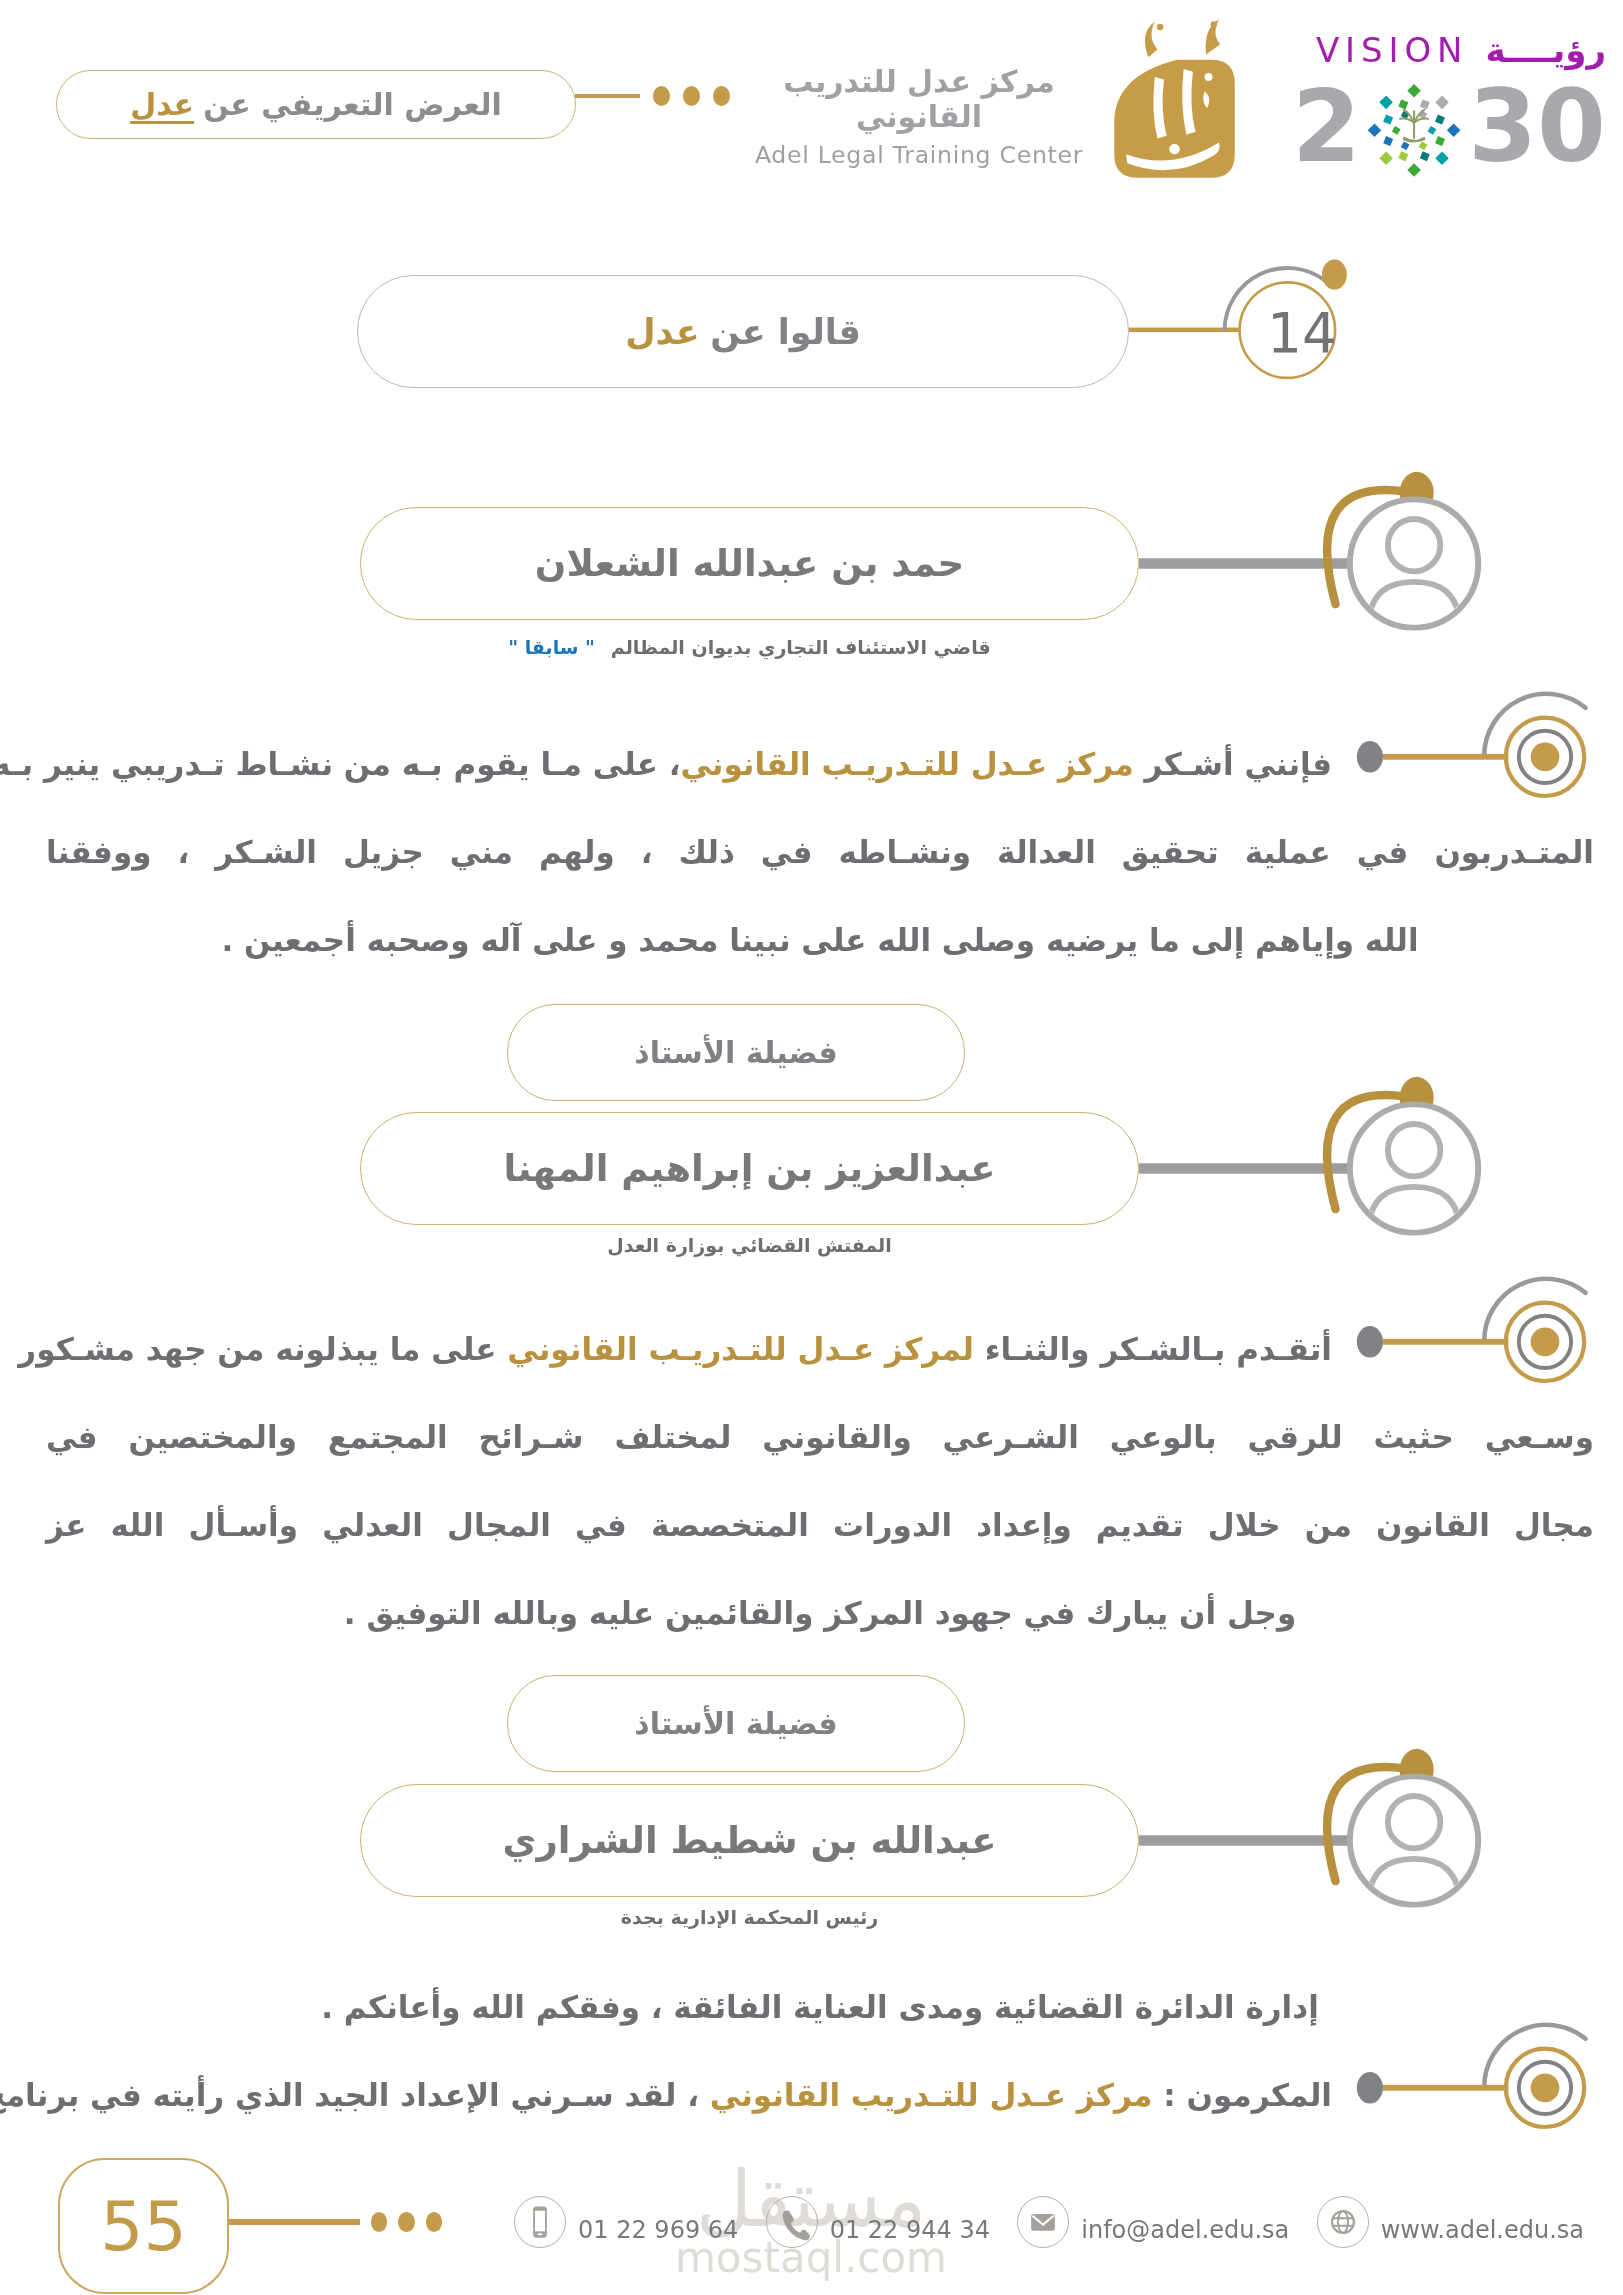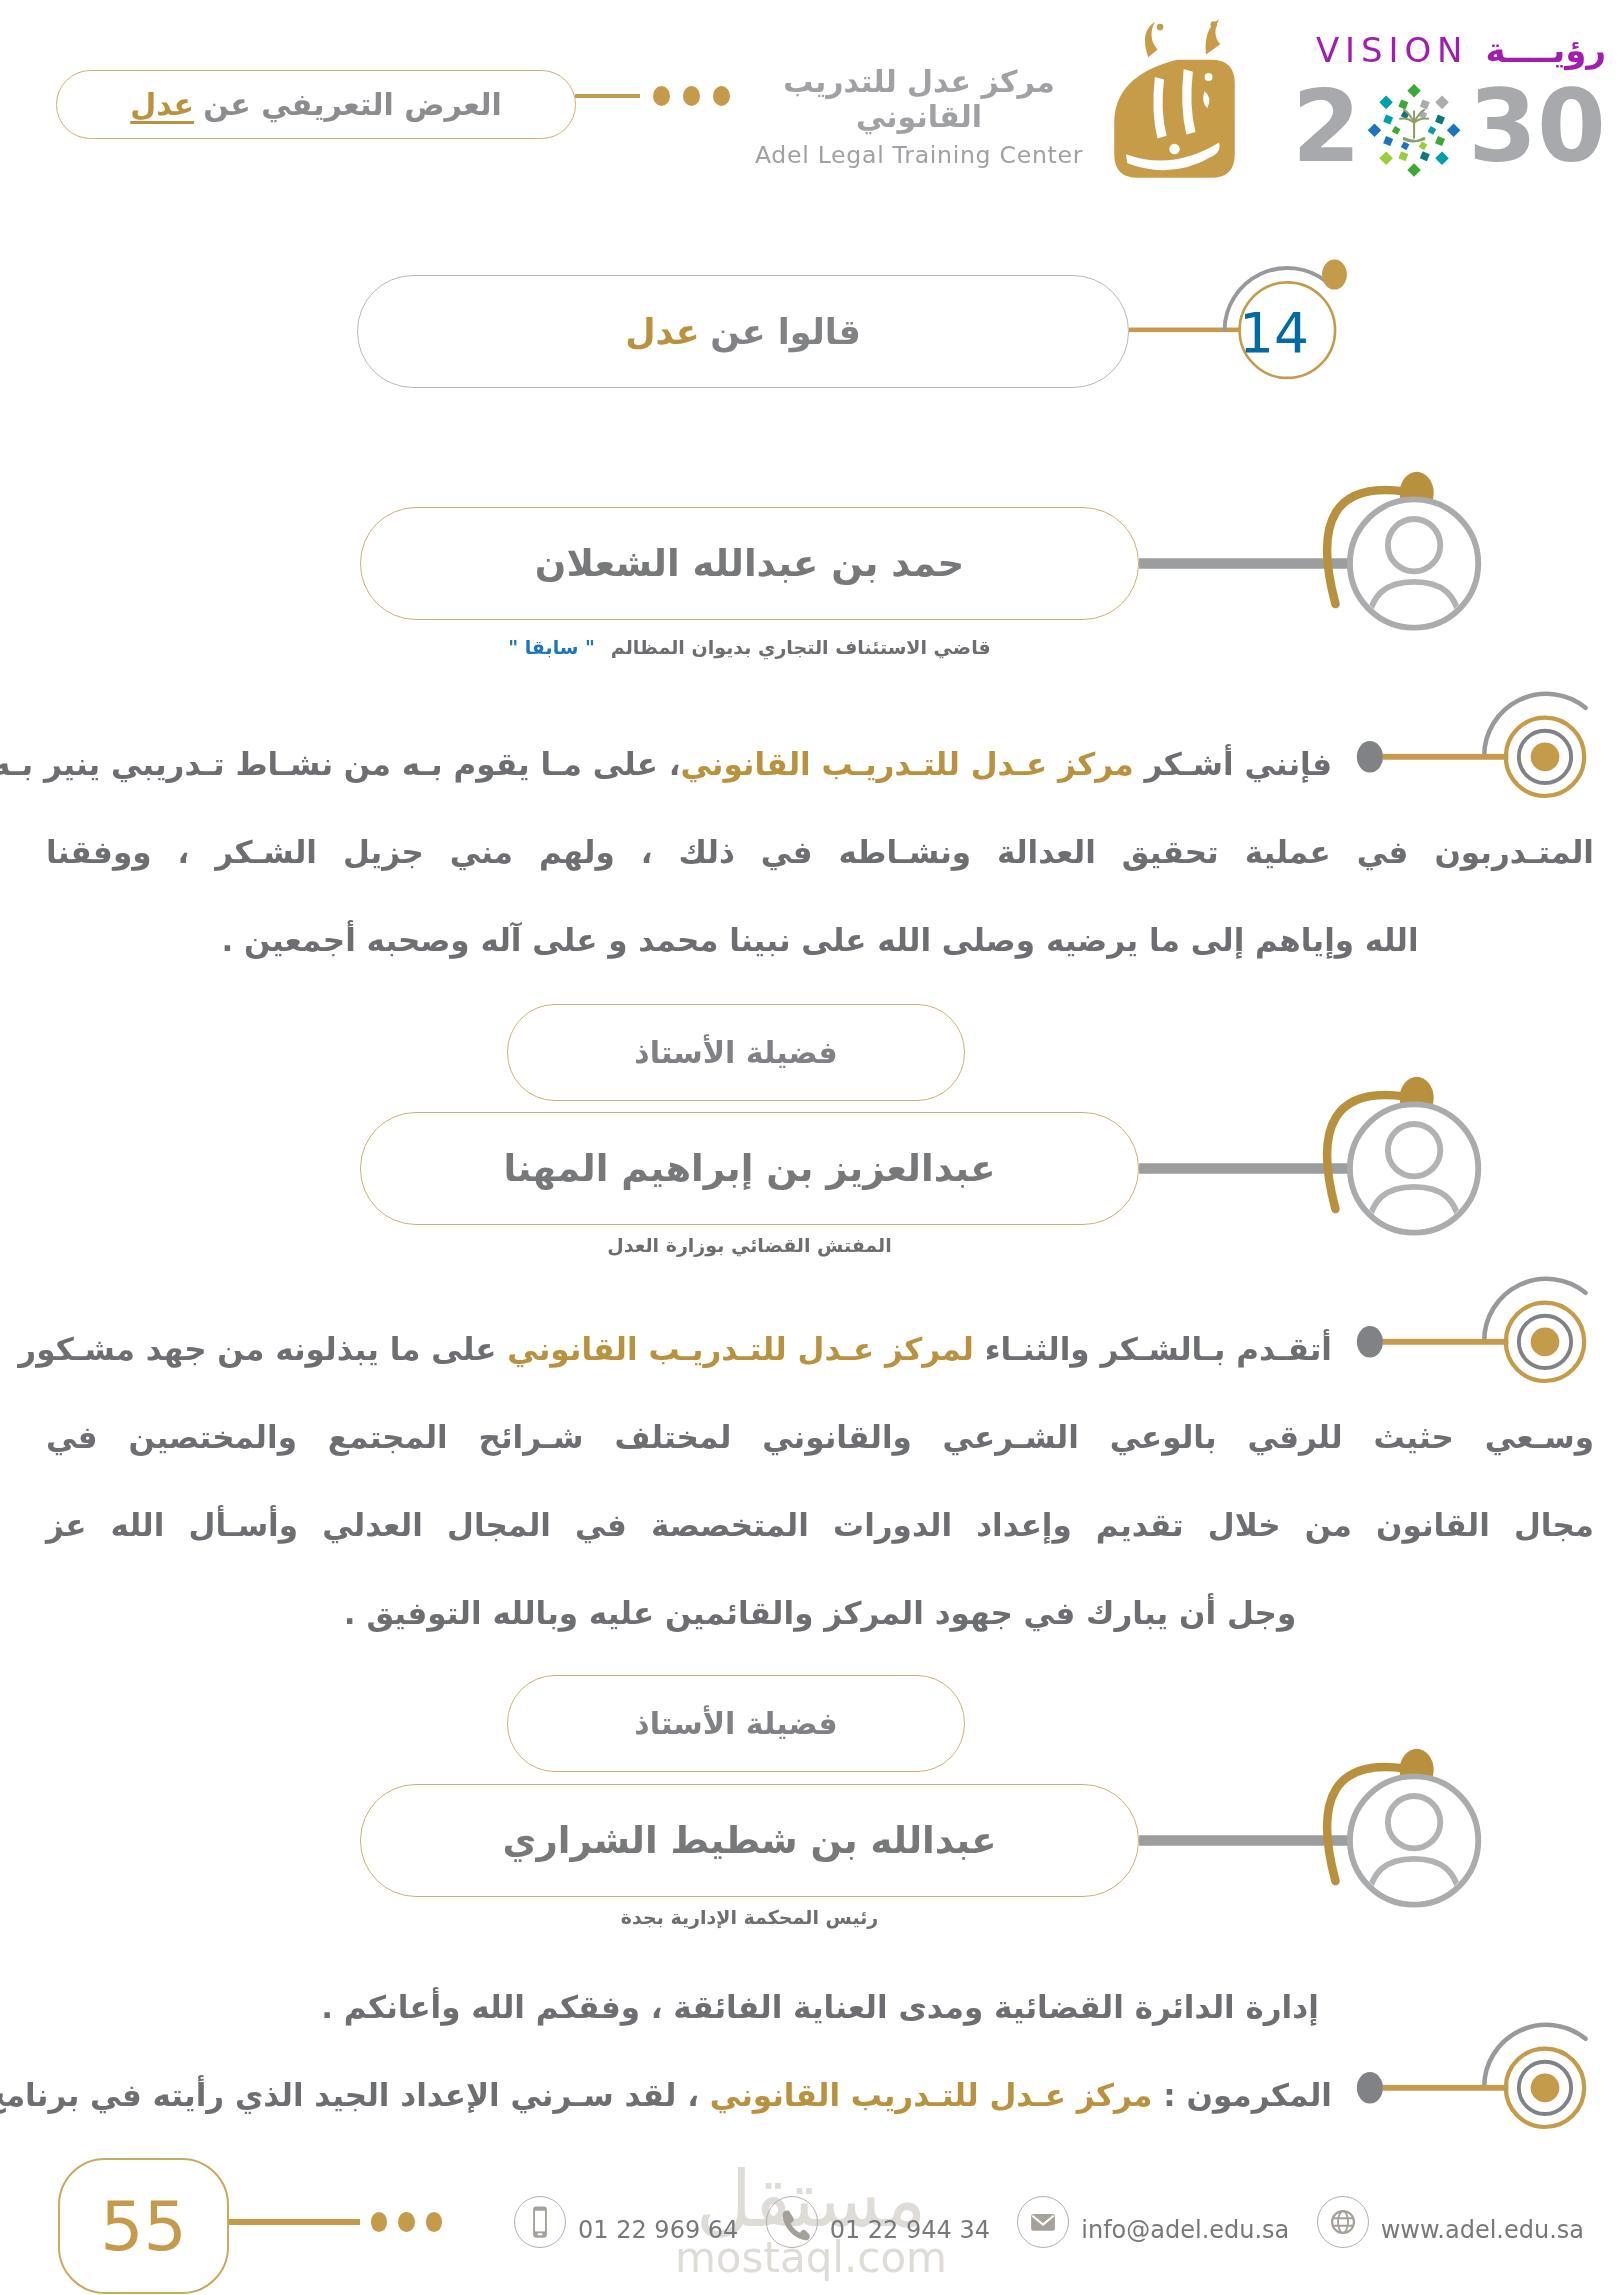--- a/index.html
+++ b/index.html
@@ -27,22 +27,22 @@
   .vision-top .en{letter-spacing:5.9px;}
   .vision-top .ar{font-weight:bold;}
   .vision-year{display:flex;justify-content:flex-end;align-items:center;color:#a7a9ac;
                font-size:99px;font-weight:bold;line-height:1;margin-top:3.9px;}
 
   
   .section-pill{left:357px;top:275px;width:772px;height:113px;border:1.3px solid #b7b9bb;
                 border-radius:56px;font-size:35px;font-weight:bold;color:#808285;gap:10.5px;}
   .section-pill .hl{color:#b9923f;}
   .badge-assembly{position:absolute;left:1129px;top:239px;}
-  .badge-num{position:absolute;left:1239px;top:301px;width:98px;text-align:left;
-             font-size:55px;color:#0369a1;}
+  .badge-num{position:absolute;left:1239px;top:301px;width:98px;text-align:right;
+             font-size:55px;color:#737373;}
 
   
   .t-small{width:458px;height:97px;left:507px;border:1.3px solid #cdb172;border-radius:48px;
            font-size:30px;font-weight:bold;color:#7f8184;}
   .t-name{width:779px;height:113px;left:360px;border:1.3px solid #cdb172;border-radius:56px;
           font-size:37px;font-weight:bold;color:#77787a;}
   .t-role{position:absolute;left:360px;width:779px;text-align:center;direction:rtl;
           font-size:19px;font-weight:bold;color:#6d6e71;white-space:nowrap;}
   .t-role .blue{color:#1d76bc;margin-right:9.2px;}
   .avatar-assembly{position:absolute;left:1139px;}

